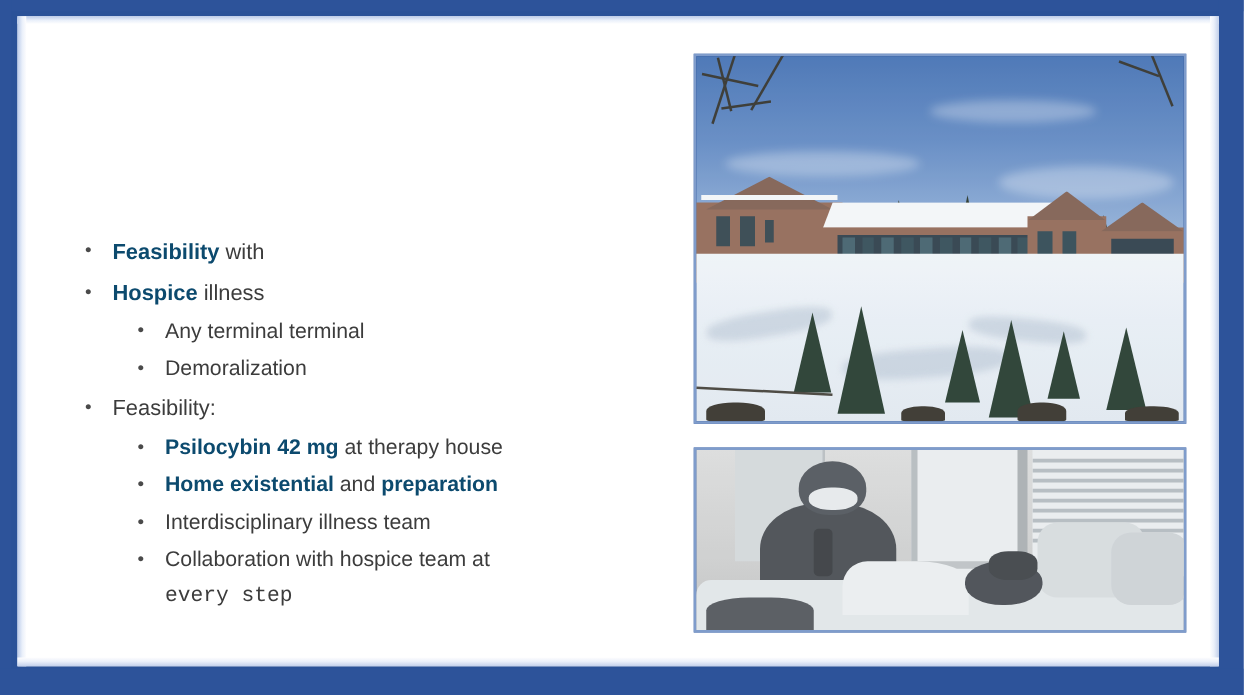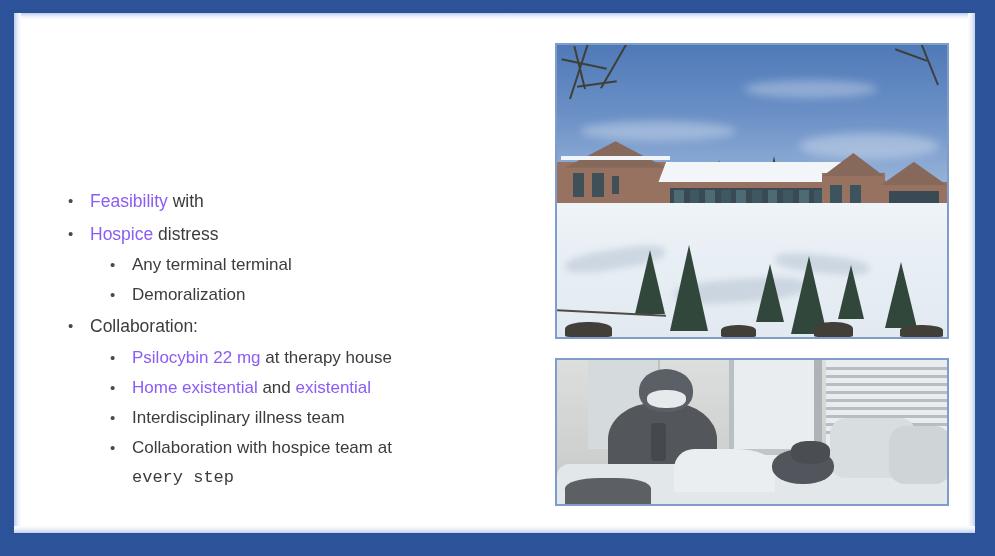--- a/index.html
+++ b/index.html
@@ -90,21 +90,21 @@
   }
   .bullet .dot {
     position: absolute;
     top: 0;
     font-size: 15px;
     line-height: inherit;
     color: #4a4a4a;
   }
   .lvl1 .dot { left: 20px; }
   .lvl2 .dot { left: 62px; }
-  .bullet b { font-weight: normal; color: #8b5cf6; }
+  .bullet b { font-weight: bold; color: #0c4a6e; }
   .wrap-line { display: block; font-family: Liberation Mono, monospace; }
 
   
   .photo {
     position: absolute;
     border: 2px solid #7f9ccb;
     box-sizing: border-box;
     overflow: hidden;
     background: #2d539a;
   }
@@ -281,46 +281,46 @@
 
     <div class="bullets">
 
       <div class="bullet lvl1">
         <span class="dot">•</span>
         <b>Feasibility</b><span> with</span>
       </div>
 
       <div class="bullet lvl1">
         <span class="dot">•</span>
-        <b>Hospice</b><span> distress</span>
+        <b>Hospice</b><span> illness</span>
       </div>
 
       <div class="bullet lvl2">
         <span class="dot">•</span>
         <span>Any terminal terminal</span>
       </div>
 
       <div class="bullet lvl2">
         <span class="dot">•</span>
         <span>Demoralization</span>
       </div>
 
       <div class="bullet lvl1">
         <span class="dot">•</span>
-        <span>Collaboration:</span>
-      </div>
-
-      <div class="bullet lvl2">
-        <span class="dot">•</span>
-        <b>Psilocybin 22 mg</b><span> at therapy house</span>
-      </div>
-
-      <div class="bullet lvl2">
-        <span class="dot">•</span>
-        <b>Home existential</b><span> and </span><b>existential</b>
+        <span>Feasibility:</span>
+      </div>
+
+      <div class="bullet lvl2">
+        <span class="dot">•</span>
+        <b>Psilocybin 42 mg</b><span> at therapy house</span>
+      </div>
+
+      <div class="bullet lvl2">
+        <span class="dot">•</span>
+        <b>Home existential</b><span> and </span><b>preparation</b>
       </div>
 
       <div class="bullet lvl2">
         <span class="dot">•</span>
         <span>Interdisciplinary illness team</span>
       </div>
 
       <div class="bullet lvl2">
         <span class="dot">•</span>
         <span>Collaboration with hospice team at</span>

